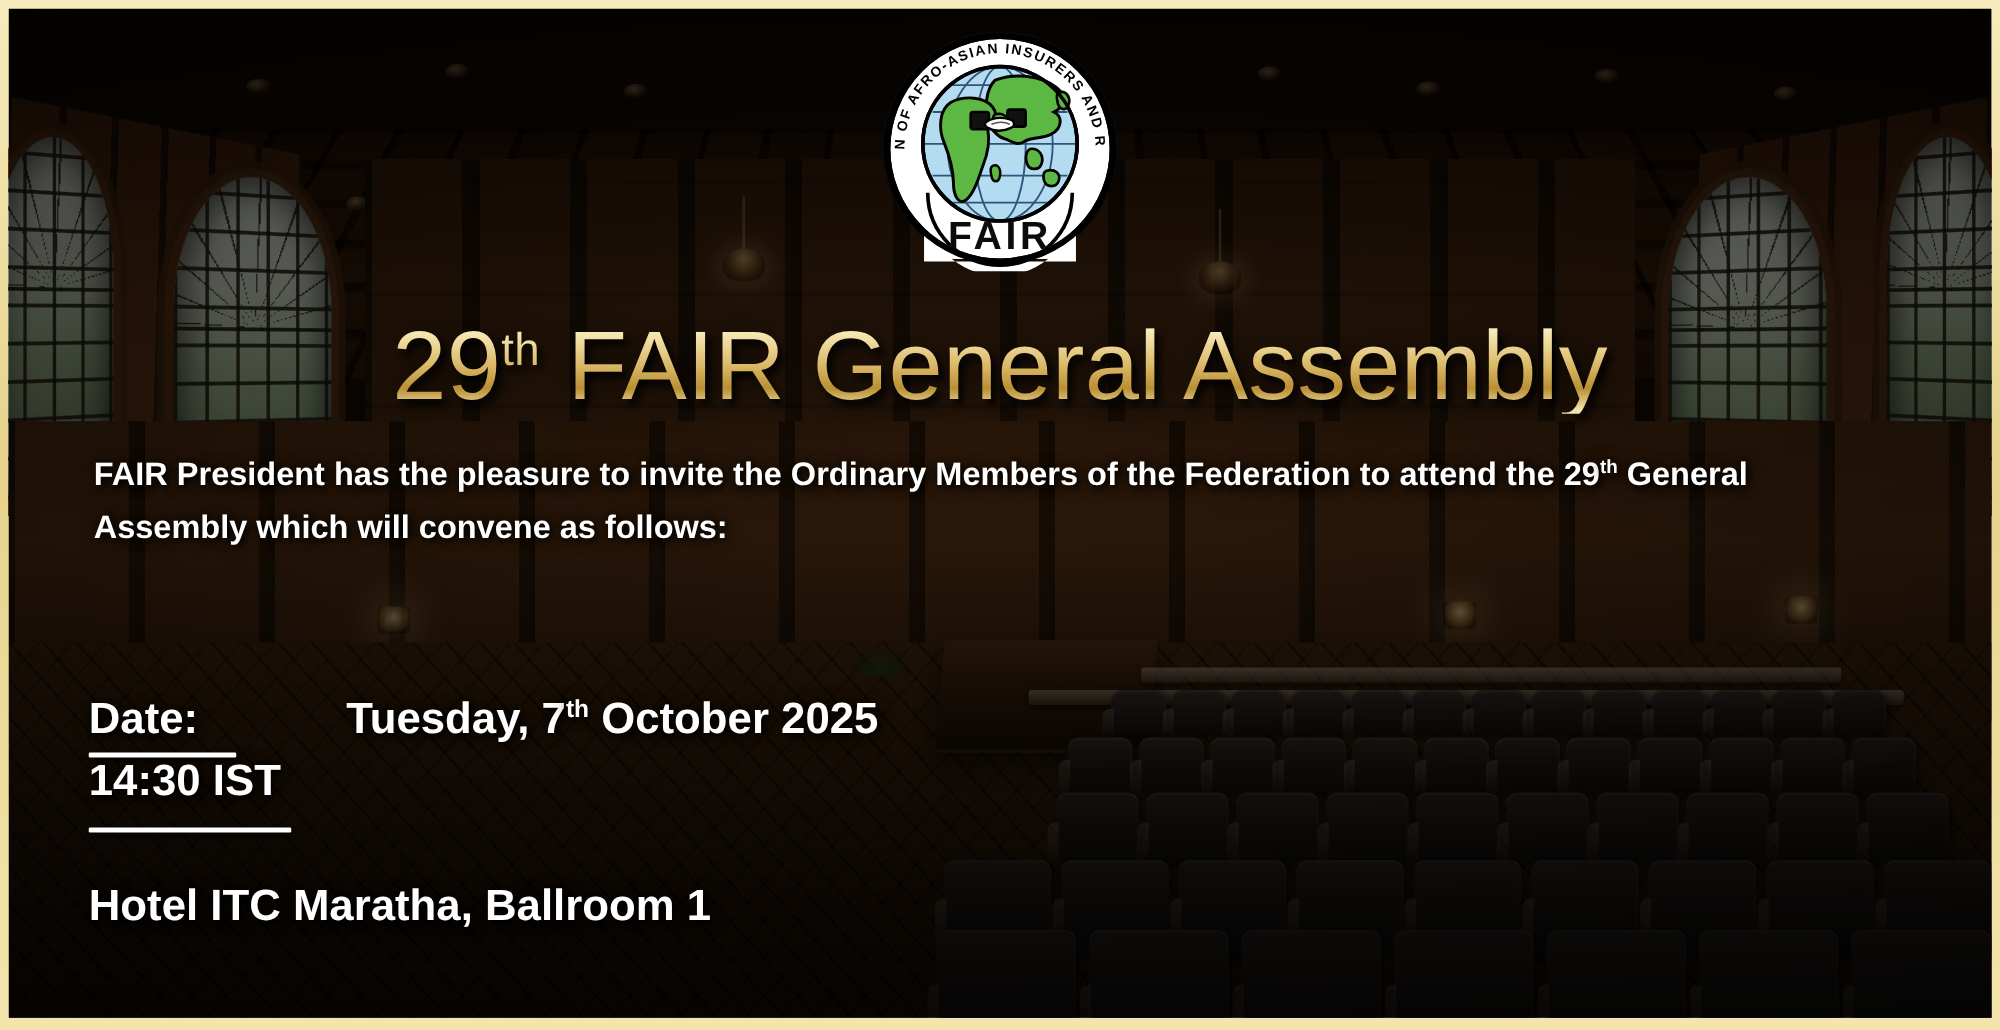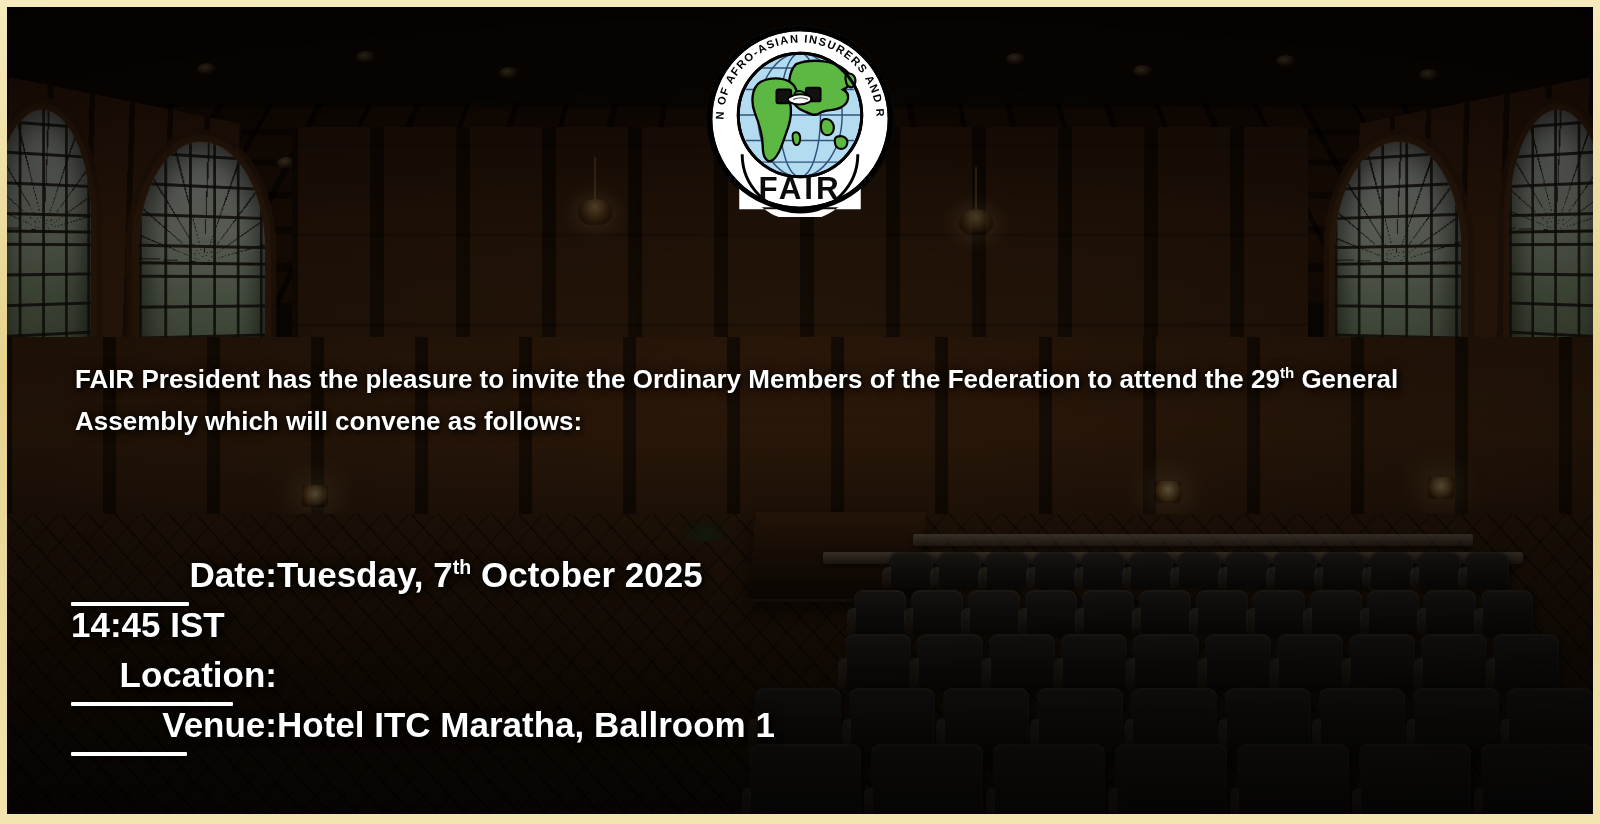--- a/index.html
+++ b/index.html
@@ -236,21 +236,20 @@
     color:#fff;
     font-size:35px;
     font-weight:700;
     text-shadow:2px 2px 5px rgba(0,0,0,.9), 0 0 12px rgba(0,0,0,.75);
   }
   .drow{ display:flex; align-items:baseline; height:50px; }
   .dlabel{
     width:206px; flex:0 0 206px;
     position:relative;
     white-space:nowrap;
-    text-align:right;
   }
   .dlabel .ul{
     position:absolute; left:0; bottom:-11px; height:4px;
     background:#fff; border-radius:1px;
     box-shadow:1px 2px 4px rgba(0,0,0,.8);
   }
   .dvalue{ white-space:nowrap;text-align:center; }
   .dvalue sup{ font-size:.56em; vertical-align:super; line-height:0; }
 </style>
 </head>
@@ -440,51 +439,49 @@
           <circle cx="100" cy="96" r="63" fill="none" stroke="#000" stroke-width="3"></circle>
           <path d="M 41,136 A 59,59 0 0 0 159,136 L159,190 L41,190 Z" fill="#ffffff"></path>
           <path d="M 41,136 A 59,59 0 0 0 159,136" fill="none" stroke="#000" stroke-width="3"></path>
 
           <text x="100" y="182" text-anchor="middle" font-family="'Liberation Sans', sans-serif" font-size="32" font-weight="700" letter-spacing="3" fill="#0c0c0c">FAIR</text>
 
           <circle cx="100" cy="100" r="92" fill="none" stroke="#000" stroke-width="5"></circle>
         </svg>
       </div>
 
+      <h1 id="title">
+        <span>29</span><sup>th</sup><span> FAIR General Assembly</span>
+      </h1>
 
       <p id="invite">
         <span>FAIR President has the pleasure to invite the Ordinary Members of the Federation to attend the </span><span>29</span><sup>th</sup><span> General Assembly which will convene as follows:</span>
       </p>
 
       <div id="details">
 
         <div class="drow">
           <span class="dlabel">
             <span>Date:</span>
             <span class="ul" style="width:118px"></span>
           </span>
           <span class="dvalue"><span>Tuesday, 7</span><sup>th</sup><span> October 2025</span></span>
         </div>
 
         <div class="drow">
-          <span class="dvalue"><span>14:45 IST</span></span>
+          <span class="dvalue"><span>14:30 IST</span></span>
         </div>
 
         <div class="drow">
           <span class="dlabel">
-            <span>Location:</span>
             <span class="ul" style="width:162px"></span>
           </span>
         </div>
 
         <div class="drow">
-          <span class="dlabel">
-            <span>Venue:</span>
-            <span class="ul" style="width:116px"></span>
-          </span>
           <span class="dvalue"><span>Hotel ITC Maratha, Ballroom 1</span></span>
         </div>
 
       </div>
 
     </div>
   </div>
 </div>
 
 </body></html>

